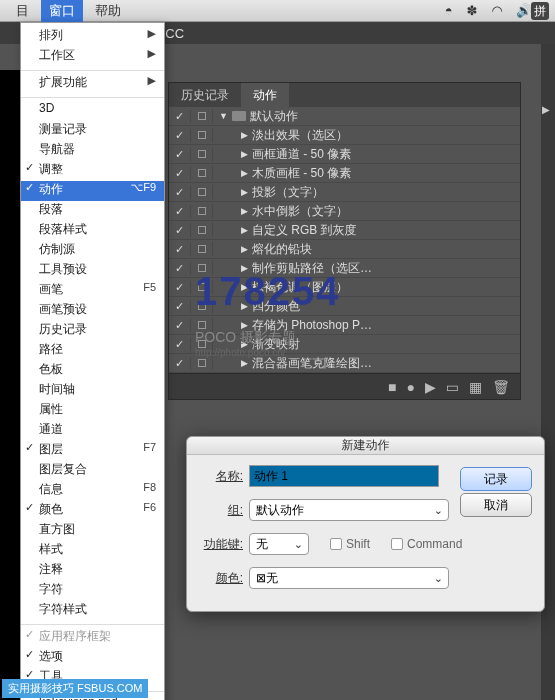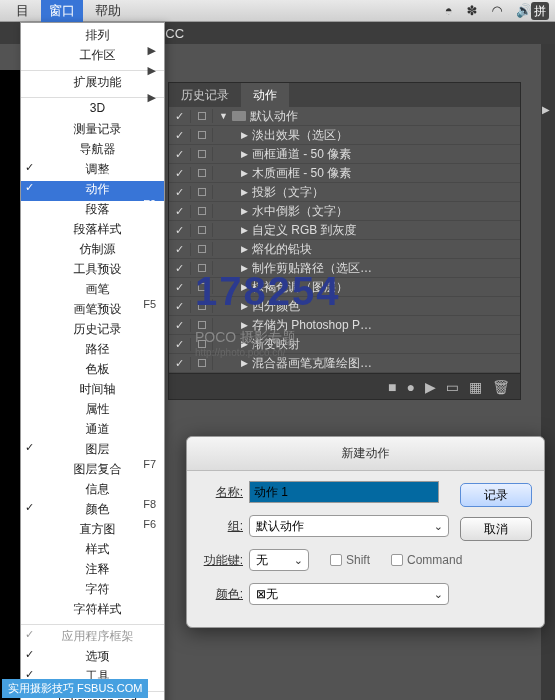--- a/index.html
+++ b/index.html
@@ -8,21 +8,21 @@
 .menubar { height: 22px; background: linear-gradient(#e8e8e8, #d0d0d0); display: flex; align-items: center; padding: 0 8px; font-size: 13px; color: #333; border-bottom: 1px solid #999; }
 .menubar .left { display: flex; gap: 4px; }
 .menubar .left span { padding: 2px 8px; }
 .menubar .left span.active { background: #3875d7; color: #fff; }
 .menubar .right { margin-left: auto; display: flex; gap: 14px; font-size: 13px; align-items: center; }
 
 .app-title { background: #3c3c3c; color: #ddd; font-size: 13px; padding: 4px 0 4px 140px; height: 22px; }
 .toolbar-area { background: #535353; height: 26px; color: #ccc; font-size: 12px; padding: 4px 0 0 175px; }
 
 .menu-dropdown { position: absolute; left: 20px; top: 22px; width: 145px; background: #fff; border: 1px solid #999; box-shadow: 2px 2px 8px rgba(0,0,0,0.3); z-index: 100; font-size: 12px; padding: 4px 0; }
-.menu-item { display: flex; align-items: center; height: 20px; padding: 0 8px 0 18px; position: relative; color: #222; flex-direction: column; }
+.menu-item { display: flex; align-items: flex-start; height: 20px; padding: 0 8px 0 18px; position: relative; color: #222; }
 .menu-item.sel { background: #3875d7; color: #fff; }
 .menu-item .check { position: absolute; left: 4px; font-size: 11px; }
 .menu-item .shortcut { margin-left: auto; font-size: 11px; color: #444; }
 .menu-item.sel .shortcut { color: #fff; }
 .menu-sep { height: 1px; background: #ddd; margin: 3px 0; }
 .menu-item.gray { color: #999; }
 
 .workspace { position: absolute; left: 165px; top: 44px; right: 14px; bottom: 0; background: #535353; }
 
 .actions-panel { position: absolute; top: 38px; left: 3px; width: 353px; background: #535353; border: 1px solid #2a2a2a; }
@@ -41,29 +41,29 @@
 .panel-footer { height: 26px; background: #3a3a3a; border-top: 1px solid #2a2a2a; display: flex; align-items: center; justify-content: flex-end; gap: 10px; padding: 0 10px; color: #bbb; font-size: 14px; }
 
 .watermark { position: absolute; top: 225px; left: 30px; font-size: 40px; font-weight: bold; color: #2b3a8f; z-index: 1; letter-spacing: 2px; }
 .poco { position: absolute; top: 285px; left: 30px; color: #888; font-size: 14px; z-index: 1; }
 .poco .small { font-size: 10px; display: block; color: #666; }
 
 .right-strip { position: absolute; right: 0; top: 44px; width: 14px; bottom: 0; background: #3a3a3a; }
 .right-strip .play { margin: 60px 0 0 1px; width: 12px; height: 12px; color: #ccc; font-size: 10px; }
 
 .dialog { position: absolute; top: 436px; left: 186px; width: 359px; background: #ececec; border: 1px solid #999; border-radius: 6px; box-shadow: 0 4px 20px rgba(0,0,0,0.5); z-index: 200; font-size: 12px; }
-.dialog-title { text-align: center; padding: 8px; background: linear-gradient(#f5f5f5,#ddd); border-bottom: 1px solid #bbb; border-radius: 6px 6px 0 0; color: #333; }
+.dialog-title { text-align: center; padding: 0; background: linear-gradient(#f5f5f5,#ddd); border-bottom: 1px solid #bbb; border-radius: 6px 6px 0 0; color: #333; }
 .dialog-body { padding: 10px 12px; position: relative; }
 .dlg-row { display: flex; align-items: center; margin-bottom: 12px; }
 .dlg-row label { width: 50px; text-align: right; padding-right: 6px; color: #333; text-decoration: underline; }
 .dlg-input { flex: 1; height: 22px; border: 1px solid #999; background: #fff; padding: 0 4px; font-size: 12px; max-width: 190px; }
 .dlg-input.sel-text { background: #0369a1; }
 .dlg-select { flex: 1; height: 22px; border: 1px solid #999; border-radius: 4px; background: #fff; padding: 0 18px 0 6px; font-size: 12px; max-width: 200px; position: relative; display: flex; align-items: center; }
 .dlg-select::after { content: "⌄"; position: absolute; right: 5px; font-size: 11px; color: #333; }
-.dlg-btns { position: absolute; right: 12px; top: 12px; display: flex; flex-direction: column; gap: 10px; }
+.dlg-btns { position: absolute; right: 12px; top: 12px; display: flex; flex-direction: column; gap: 2px; }
 .dlg-btn { width: 72px; height: 24px; border: 1px solid #888; border-radius: 5px; background: linear-gradient(#fdfdfd,#e0e0e0); font-size: 12px; }
 .dlg-btn.primary { background: linear-gradient(#e8f0ff,#bcd6ff); border-color: #5a8dd8; }
 .chk { display: flex; align-items: center; gap: 4px; margin-left: 10px; color: #666; padding-left: 11px; }
 .chk .box { width: 12px; height: 12px; border: 1px solid #999; background: #fff; border-radius: 2px; }
 
 .footer-wm { position: absolute; bottom: 2px; left: 2px; background: #46a0e0; color: #fff; font-size: 11px; padding: 2px 6px; z-index: 300; }
 .doc-name { position: absolute; bottom: 8px; left: 38px; color: #888; font-size: 11px; }
 .input-ind { position: absolute; top: 2px; right: 6px; width: 18px; height: 18px; background: #444; color: #fff; font-size: 12px; text-align: center; line-height: 18px; border-radius: 3px; z-index: 50; }
 </style>
 </head>

